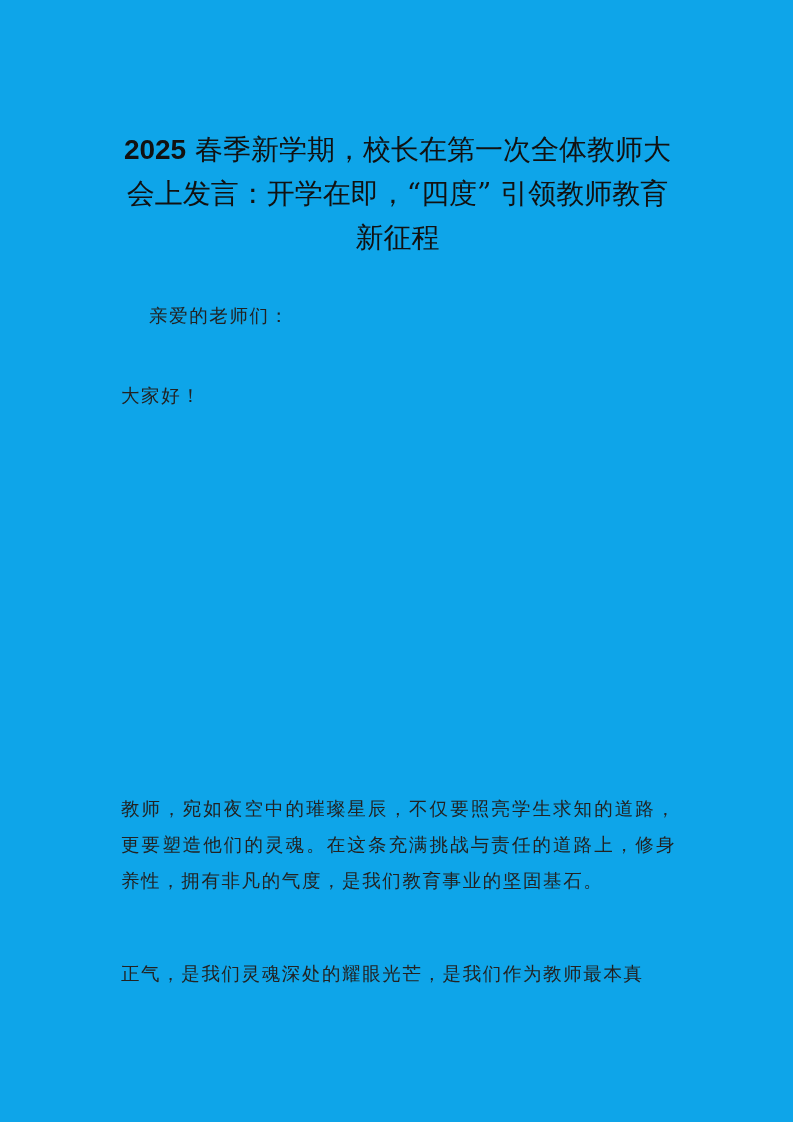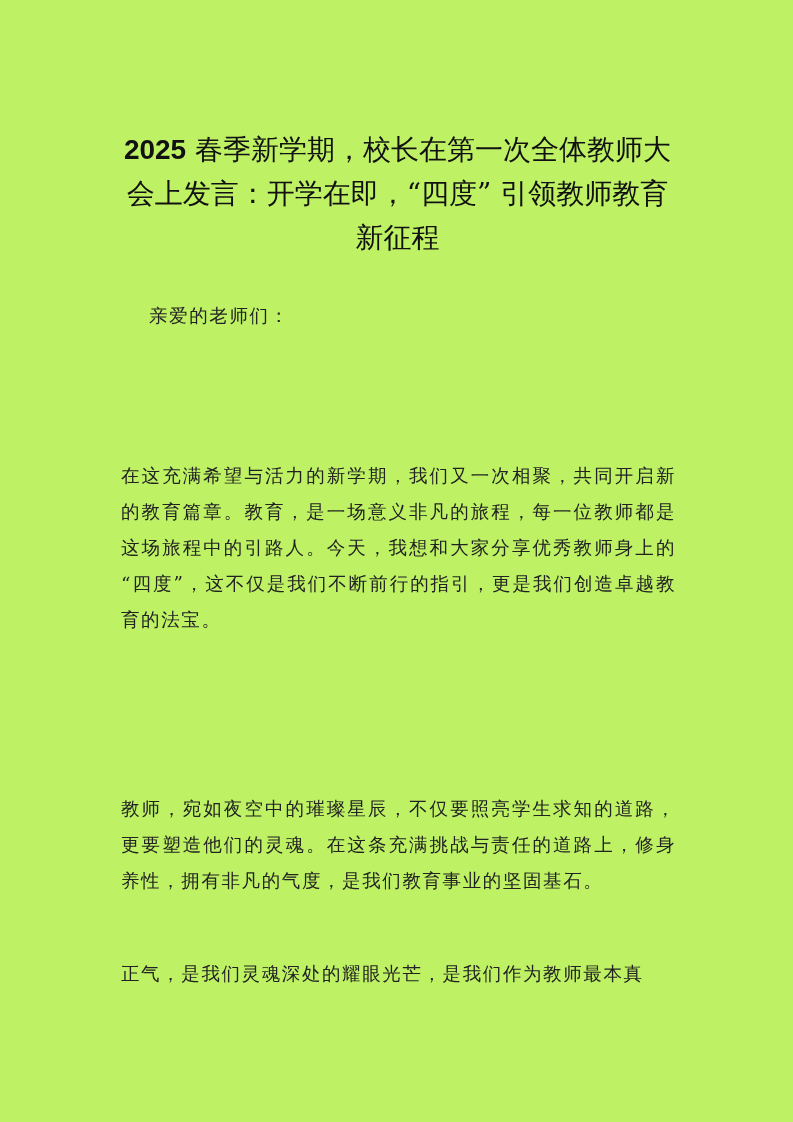--- a/index.html
+++ b/index.html
@@ -1,17 +1,17 @@
 <!DOCTYPE html>
 <html><head>
 <meta charset="utf-8">
 <style>
   html, body { margin: 0; padding: 0; background: #ffffff; }
   body { width: 793px; height: 1122px; position: relative; overflow: hidden; color: #1a1a1a; }
-  .page { position: absolute; left: 0; top: 0; width: 793px; height: 1122px; background: #bef264; }
+  .page { position: absolute; left: 0; top: 0; width: 793px; height: 1122px; background: #0ea5e9; }
   .title {
     position: absolute; left: 115px; top: 128px; width: 565px;
     font-family: "DejaVu Serif", serif; font-size: 28px; line-height: 44px;
     text-align: center; color: #111;
   }
   .title .num { font-family: "Liberation Sans", sans-serif; font-weight: bold; }
   .para {
     position: absolute; left: 121px; width: 555px;
     font-family: "DejaVu Serif", serif; font-size: 18.5px; line-height: 36px;
     color: #222; letter-spacing: 1.6px; text-align: justify;
@@ -19,16 +19,16 @@
 </style>
 </head>
 <body>
 
 <div class="page">
   <div class="title">
     <span class="num">2025</span><span> 春季新学期，校长在第一次全体教师大会上发言：开学在即，“四度” 引领教师教育新征程</span>
   </div>
 
   <div class="para" style="top:298px;margin-left:28px;">亲爱的老师们：</div>
-  <div class="para" style="top:458px;">在这充满希望与活力的新学期，我们又一次相聚，共同开启新的教育篇章。教育，是一场意义非凡的旅程，每一位教师都是这场旅程中的引路人。今天，我想和大家分享优秀教师身上的 “四度”，这不仅是我们不断前行的指引，更是我们创造卓越教育的法宝。</div>
+  <div class="para" style="top:378px;">大家好！</div>
   <div class="para" style="top:791px;">教师，宛如夜空中的璀璨星辰，不仅要照亮学生求知的道路，更要塑造他们的灵魂。在这条充满挑战与责任的道路上，修身养性，拥有非凡的气度，是我们教育事业的坚固基石。</div>
   <div class="para" style="top:956px;">正气，是我们灵魂深处的耀眼光芒，是我们作为教师最本真</div>
 </div>
 
 </body></html>

